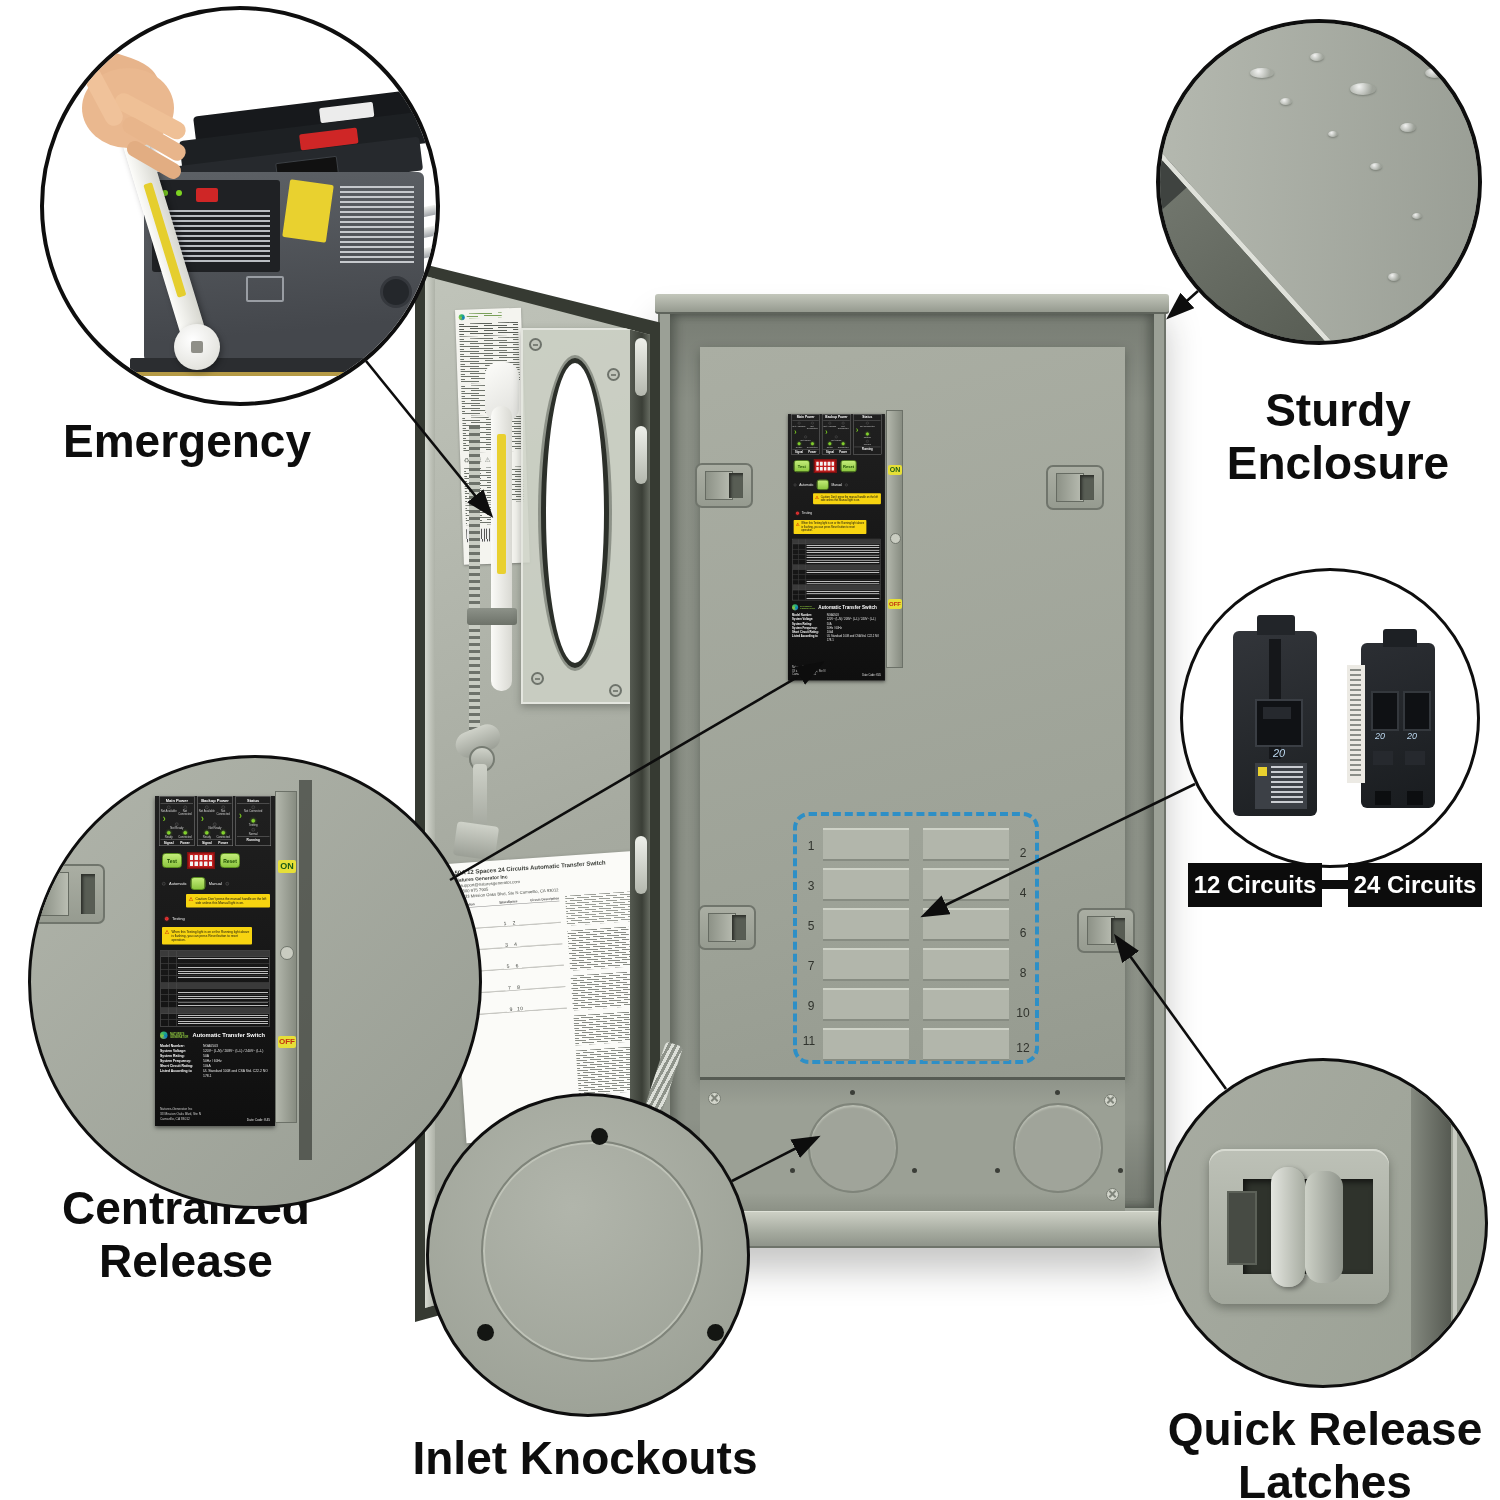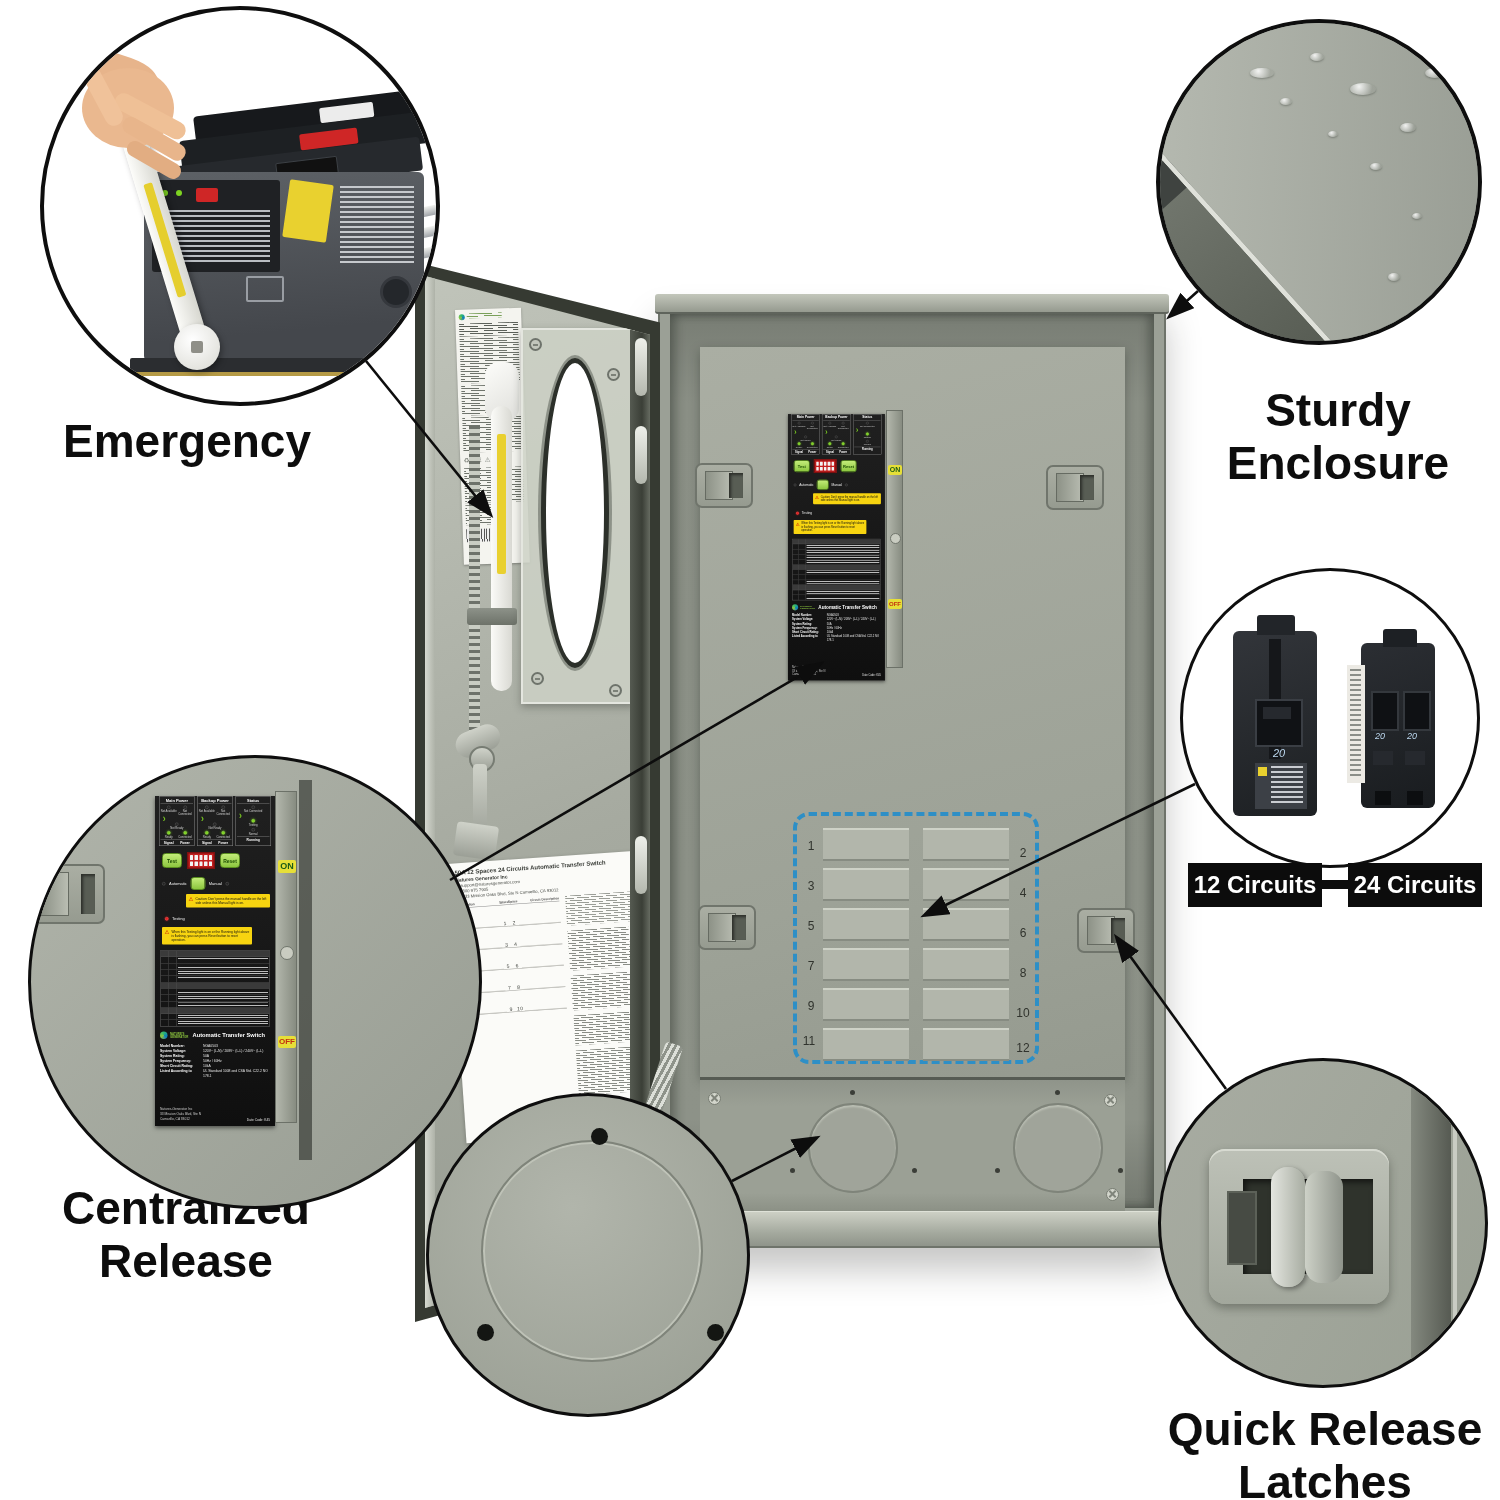--- a/index.html
+++ b/index.html
@@ -952,18 +952,21 @@
     <span>Emergency</span>
   </div>
   <div class="caption" style="left:1168px;top:384px;width:340px;">
     <span>Sturdy</span>
     <span>Enclosure</span>
   </div>
   <div class="caption" style="left:26px;top:1182px;width:320px;">
     <span>Centralized</span>
     <span>Release</span>
   </div>
+  <div class="caption" style="left:385px;top:1432px;width:400px;">
+    <span>Inlet Knockouts</span>
+  </div>
   <div class="caption" style="left:1150px;top:1403px;width:350px;">
     <span>Quick Release</span>
     <span>Latches</span>
   </div>
 
 </div>
 
 </body></html>

